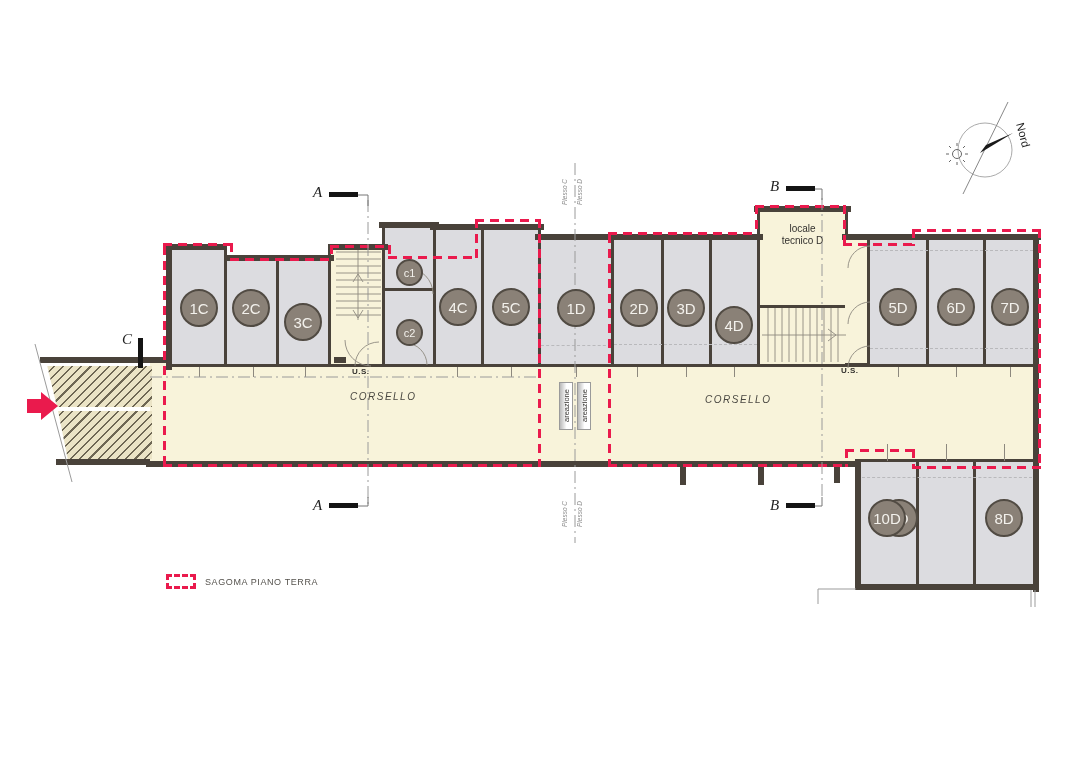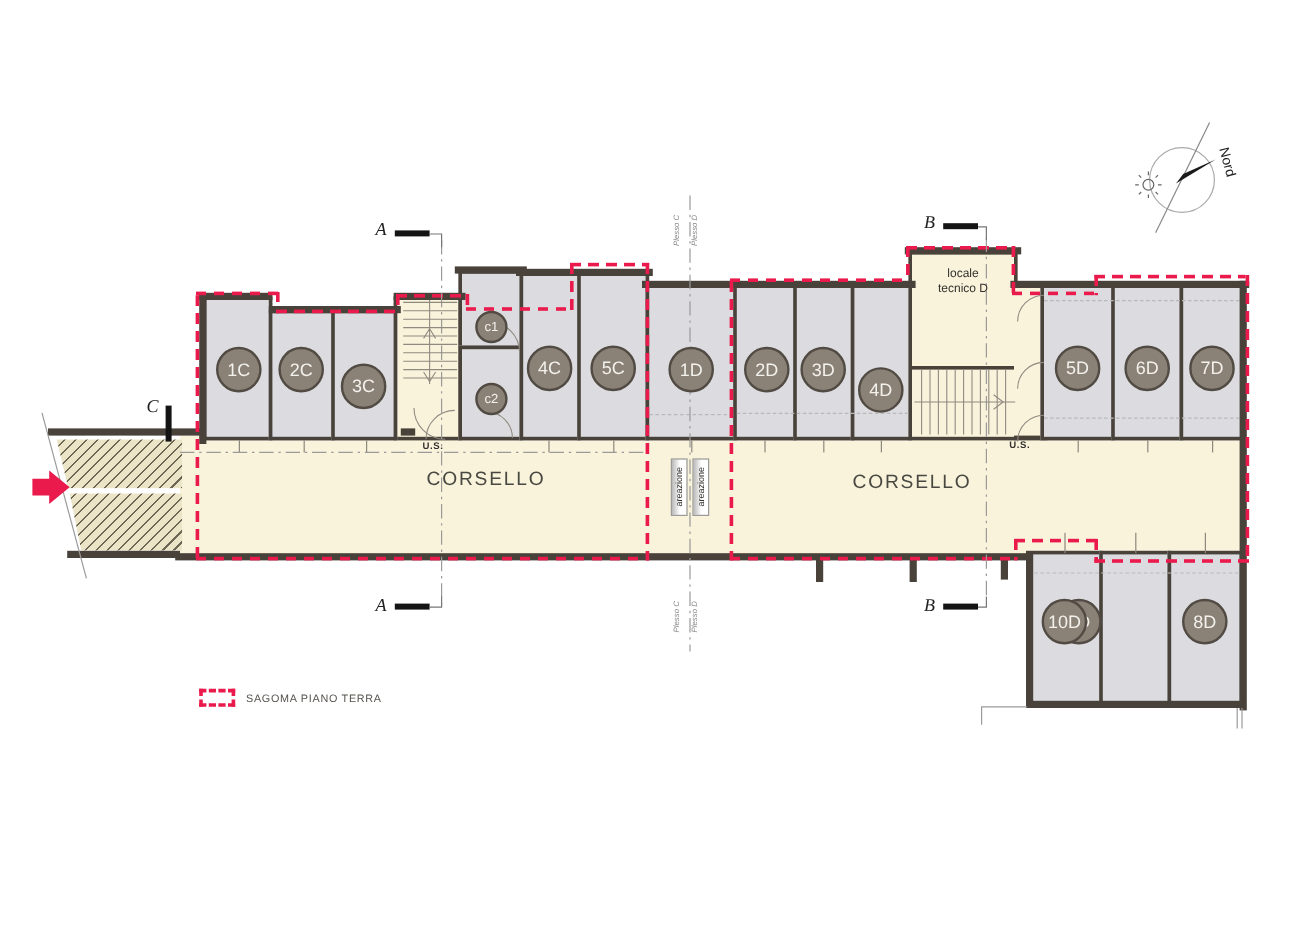--- a/index.html
+++ b/index.html
@@ -18,21 +18,21 @@
   .badge.sm{width:27px;height:27px;font-size:11px;}
   .lbl{position:absolute;color:#4c4a45;}
   .it{}
   .ser{position:absolute;font-family:"Liberation Serif",serif;font-style:italic;font-size:15px;color:#1f1f1f;}
   .vflow{writing-mode:vertical-rl;transform:rotate(180deg);}
   .hatch{position:absolute;background:repeating-linear-gradient(135deg,#6e6754 0 1.5px,#ebe4c6 1.5px 6.5px);}
   .vent{position:absolute;width:14px;height:48px;border:1px solid #9a9a9a;background:linear-gradient(90deg,#fff 45%,#b9b9b9);
         display:flex;align-items:center;justify-content:center;font-size:7.5px;color:#33312e;box-sizing:border-box;}
   .plesso{position:absolute;font-style:italic;font-size:6.5px;color:#8a8a8a;height:44px;width:11px;text-align:center;}
   .us{position:absolute;font-size:8px;font-weight:700;color:#33312e;letter-spacing:.5px;}
-  .cors{position:absolute;font-size:16px;letter-spacing:1.5px;color:#4a4842;width:110px;text-align:center;}
+  .cors{position:absolute;font-style:italic;font-size:10px;letter-spacing:1.5px;color:#4a4842;width:110px;text-align:left;}
   .swatch{position:absolute;border:3px dashed #ea1a4d;box-sizing:border-box;}
   svg{position:absolute;left:0;top:0;pointer-events:none;}
 </style>
 </head>
 <body>
 
 <div id="canvas">
 
   <div class="cream" style="left:150px;top:363px;width:885px;height:100px;"></div>
 

